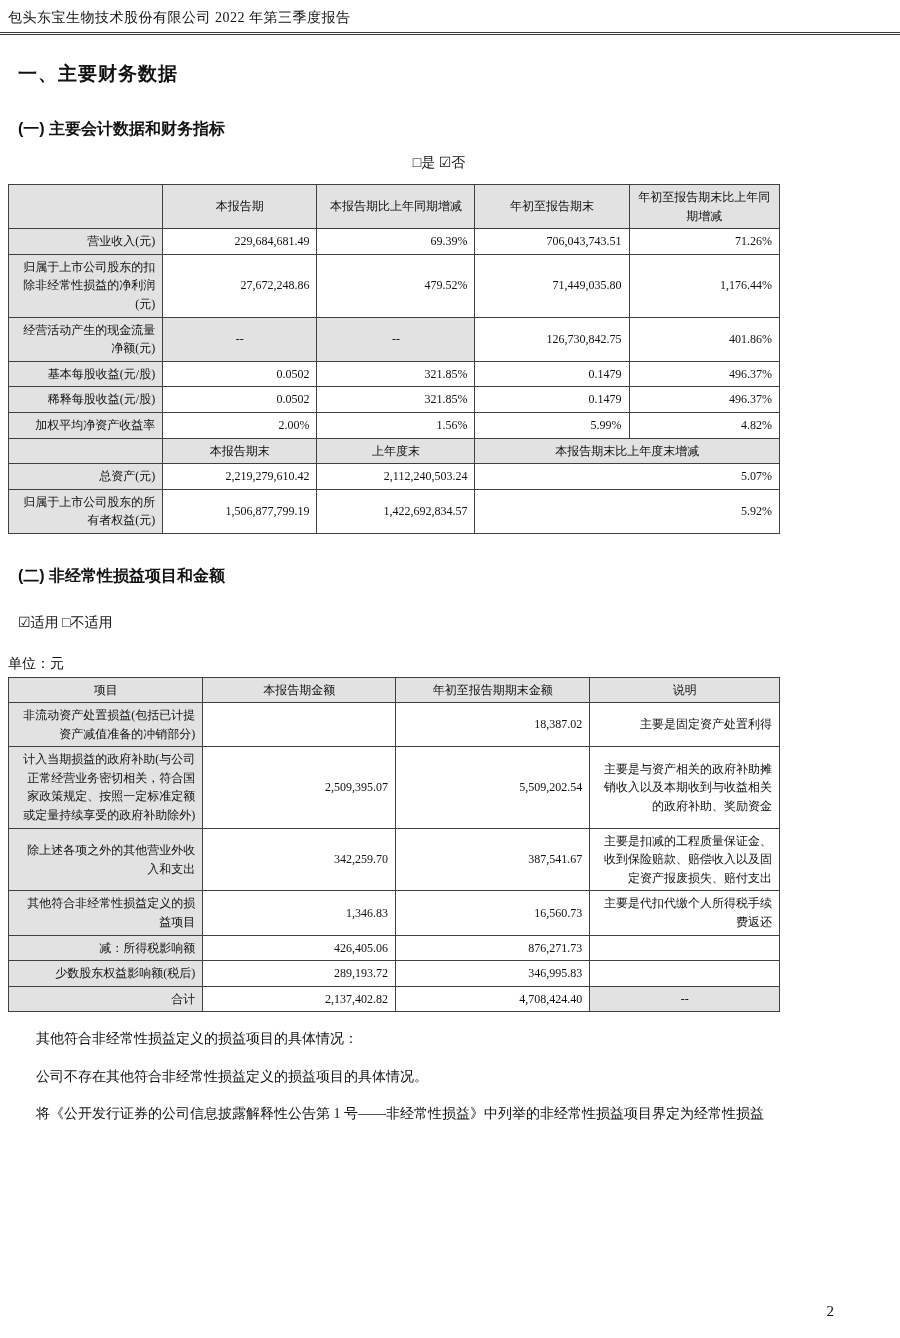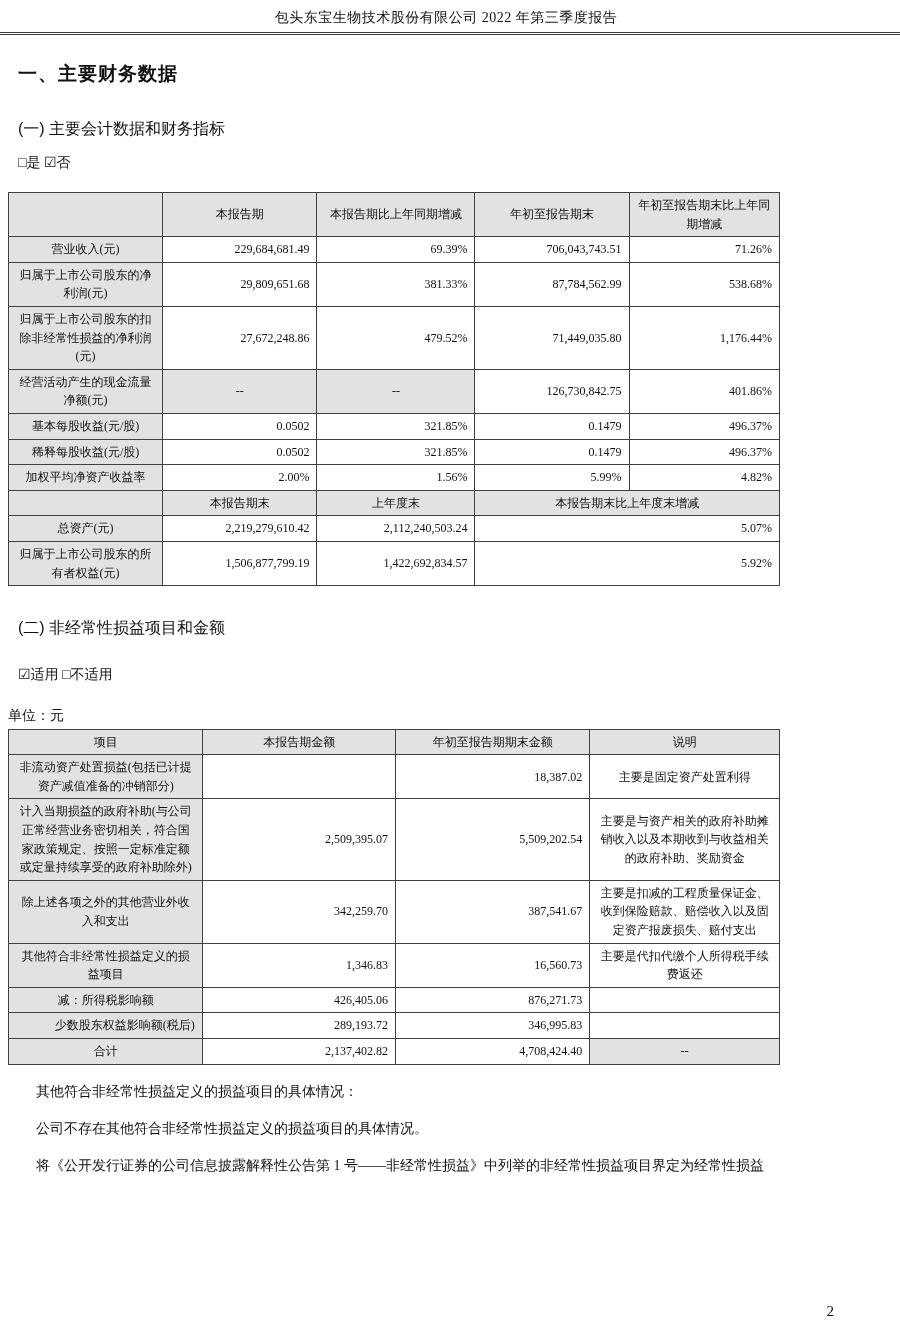--- a/index.html
+++ b/index.html
@@ -7,60 +7,60 @@
     position:relative;
     width:900px; height:1338px;
     box-sizing:border-box;
     background:#ffffff;
     color:#111;
     font-family:"Liberation Serif","DejaVu Serif",serif;
     overflow:hidden;
   }
   .doc-header {
     font-size:14px;
-    text-align:center;
-    padding:9px 8px 5px 0;
+    text-align:left;
+    padding:9px 8px 5px 8px;
     border-bottom:3px double #3a3a3a;
     letter-spacing:0.5px;
   }
   .content { padding:0 40px 0 8px; }
   .h1 {
     font-size:19px; font-weight:bold;
     margin:26px 0 16px 10px;
     font-family:"Liberation Sans","DejaVu Sans",sans-serif;
     letter-spacing:1px;
   }
   .h2 {
-    font-size:16px; font-weight:normal;
+    font-size:16px; font-weight:bold;
     margin:32px 0 0 10px;
     font-family:"Liberation Sans","DejaVu Sans",sans-serif;
   }
   .body-line { font-size:14px; margin:26px 0 0 10px; line-height:1.4; }
-  .check-line { font-size:14px; margin:14px 0 20px 10px; }
+  .check-line { font-size:14px; margin:14px 0 12px 10px;text-align:center; }
   .unit-line { font-size:14px; width:852px; text-align:left; margin:22px 0 4px 0; }
   table.fin {
     border-collapse:collapse;
     width:772px;
     table-layout:fixed;
     margin-top:12px;
     font-size:12px;
   }
   table.fin th, table.fin td {
     border:1px solid #404040;
     padding:3px 7px;
     line-height:1.55;
     vertical-align:middle;
     font-weight:normal;
     word-break:break-all;
   }
   th.hdr { text-align:center; }
   .gray { background:#e2e2e2; }
   .num { text-align:right; }
   .ctr { text-align:center; }
-  .lbl { text-align:center; }
+  .lbl { text-align:right; }
   .indent { text-indent:3.2em; }
   .footer-line { font-size:14px; margin:17px 0 0 28px; line-height:1.45; }
   .page-num {
     position:absolute;
     right:66px; bottom:18px;
     font-size:15px;
   }
 </style>
 </head>
 <body>
@@ -92,27 +92,20 @@
           <th class="hdr gray">年初至报告期末比上年同期增减</th>
         </tr>
         <tr>
           <td class="lbl gray">营业收入(元)</td>
           <td class="num">229,684,681.49</td>
           <td class="num">69.39%</td>
           <td class="num">706,043,743.51</td>
           <td class="num">71.26%</td>
         </tr>
         <tr>
-          <td class="lbl gray">归属于上市公司股东的净利润(元)</td>
-          <td class="num">29,809,651.68</td>
-          <td class="num">381.33%</td>
-          <td class="num">87,784,562.99</td>
-          <td class="num">538.68%</td>
-        </tr>
-        <tr>
           <td class="lbl gray">归属于上市公司股东的扣除非经常性损益的净利润(元)</td>
           <td class="num">27,672,248.86</td>
           <td class="num">479.52%</td>
           <td class="num">71,449,035.80</td>
           <td class="num">1,176.44%</td>
         </tr>
         <tr>
           <td class="lbl gray">经营活动产生的现金流量净额(元)</td>
           <td class="ctr gray">--</td>
           <td class="ctr gray">--</td>

